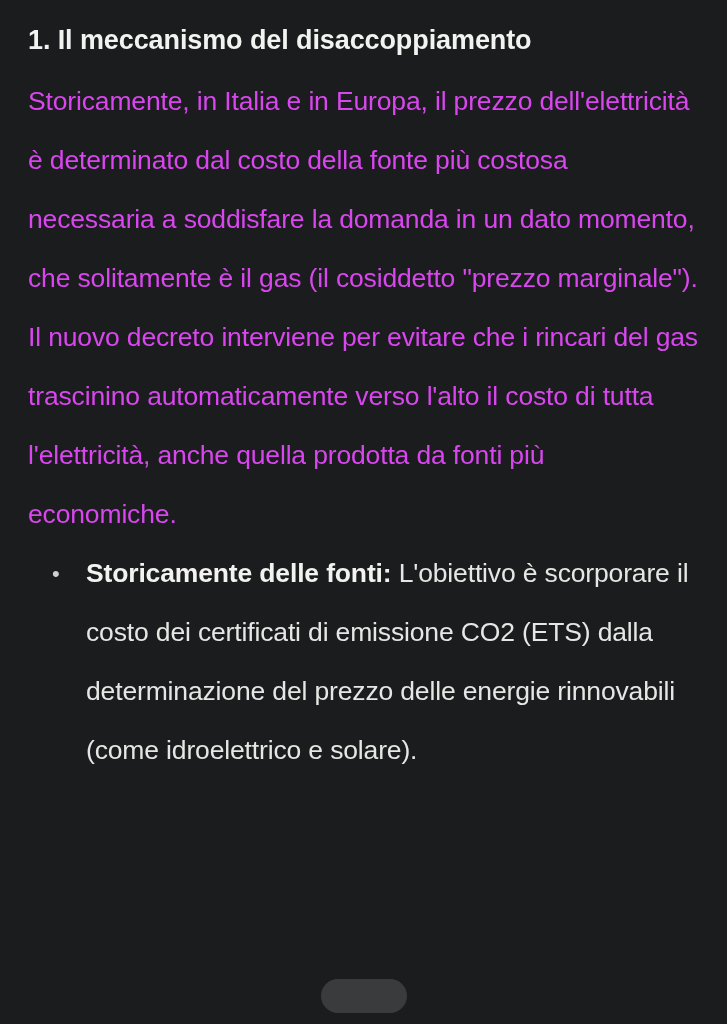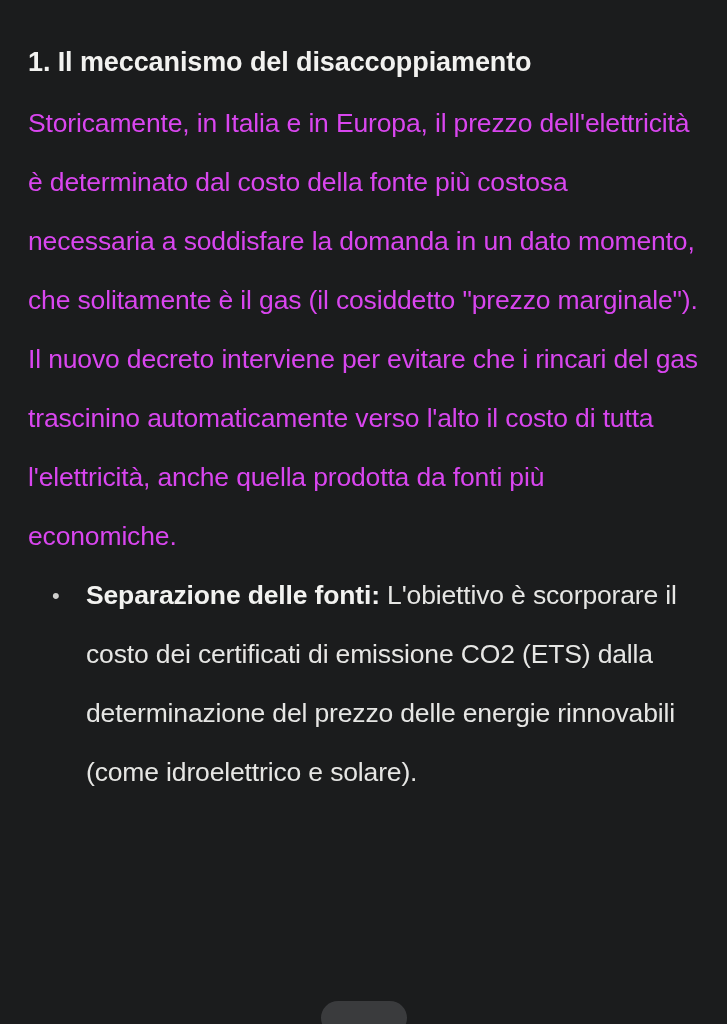--- a/index.html
+++ b/index.html
@@ -14,21 +14,20 @@
     font-family: "Liberation Sans", sans-serif;
     color: #e8e8e6;
     -webkit-font-smoothing: antialiased;
   }
   .page {
     box-sizing: border-box;
     width: 727px;
     height: 997px;
     padding: 22px 28px 0 28px;
     position: relative;
-    margin-top: 22px;
   }
   .heading {
     font-size: 27px;
     line-height: 36px;
     font-weight: bold;
     color: #f2f2f0;
     letter-spacing: -0.1px;
     margin: 0 0 14px 0;
   }
   .paragraph {
@@ -79,19 +78,19 @@
 
 <div class="page">
 
   <h1 class="heading">1. Il meccanismo del disaccoppiamento</h1>
 
   <p class="paragraph">Storicamente, in Italia e in Europa, il prezzo dell'elettricità è determinato dal costo della fonte più costosa necessaria a soddisfare la domanda in un dato momento, che solitamente è il gas (il cosiddetto "prezzo marginale"). Il nuovo decreto interviene per evitare che i rincari del gas trascinino automaticamente verso l'alto il costo di tutta l'elettricità, anche quella prodotta da fonti più economiche.</p>
 
   <ul class="bullet-list">
     <li class="bullet-item">
       <span class="bullet-dot">•</span>
-      <strong>Separazione delle fonti:</strong><span> L'obiettivo è scorporare il costo dei certificati di emissione CO2 (ETS) dalla determinazione del prezzo delle energie rinnovabili (come idroelettrico e solare).</span>
+      <strong>Storicamente delle fonti:</strong><span> L'obiettivo è scorporare il costo dei certificati di emissione CO2 (ETS) dalla determinazione del prezzo delle energie rinnovabili (come idroelettrico e solare).</span>
     </li>
   </ul>
 
   <div class="scroll-pill"></div>
 
 </div>
 
 </body></html>

